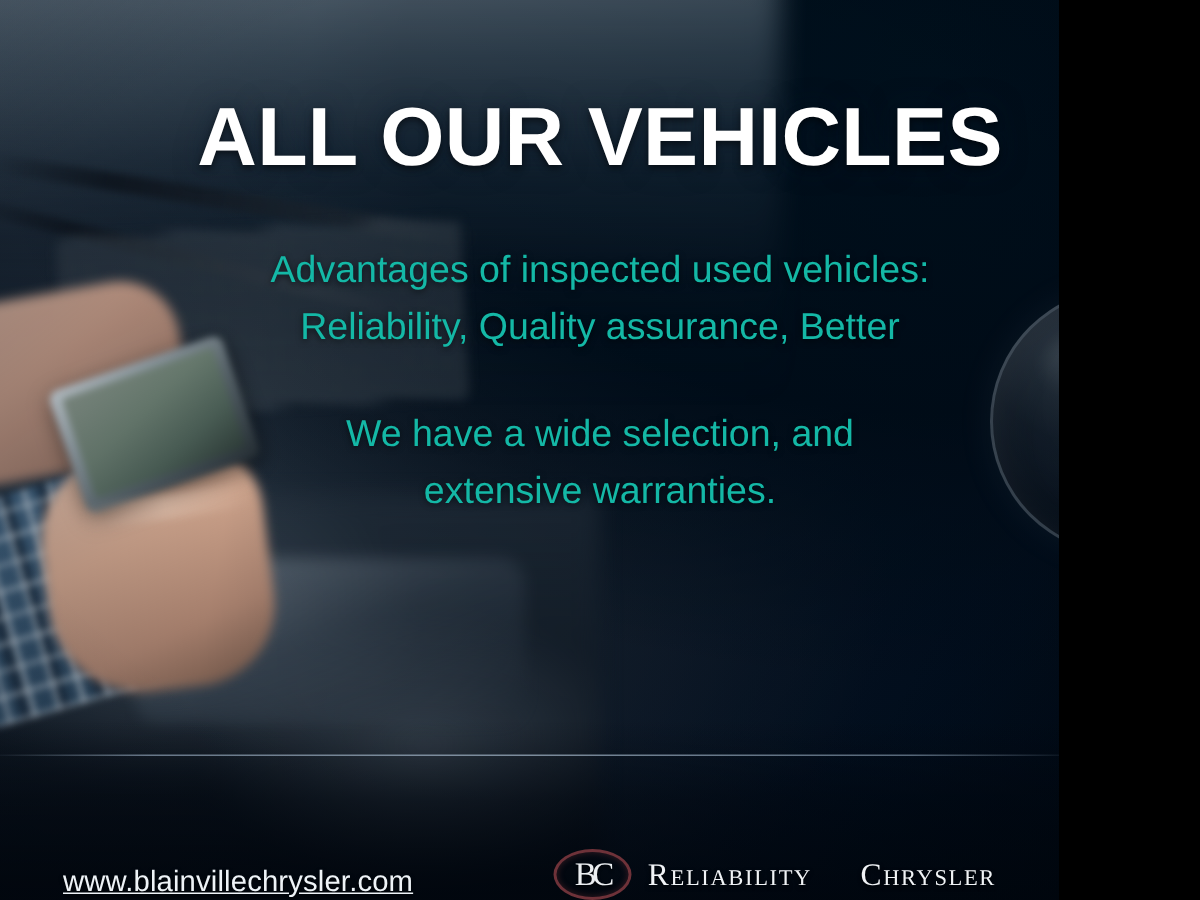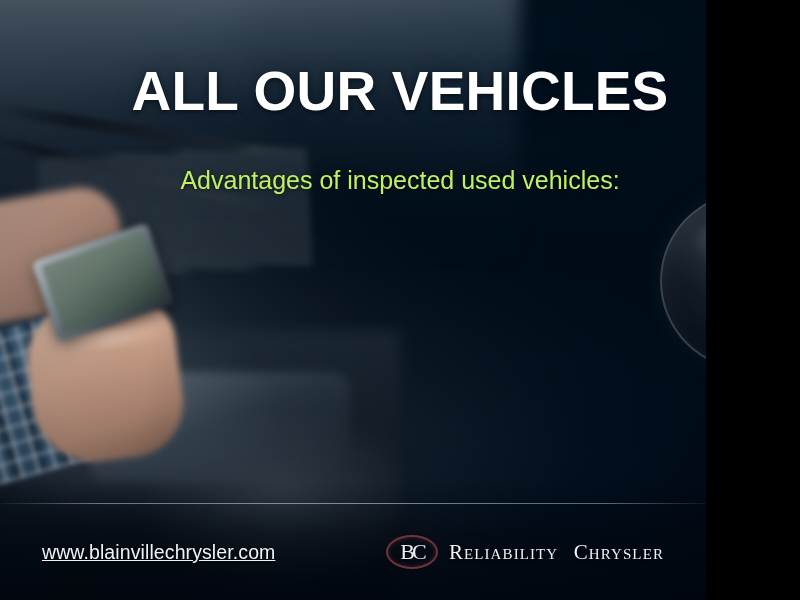--- a/index.html
+++ b/index.html
@@ -279,21 +279,21 @@
   }
   .headline .hl-line { display: block; }
 
   .body-copy {
     margin: 0;
     padding: 0 80px;
     font-family: "Liberation Sans", sans-serif;
     font-weight: 400;
     font-size: 25px;
     line-height: 1.52;
-    color: #bef264;
+    color: #14b8a6;
     text-shadow: 0 1px 4px rgba(0,0,0,.60);
     max-width: 560px;
   }
   .body-copy .bc-line { display: block; }
   .para-1 { margin-top: 40px; }
   .para-2 { margin-top: 33px; }
 
   
   .divider {
     position: absolute;
@@ -305,21 +305,21 @@
       rgba(186,206,226,.62) 50%,
       rgba(170,194,216,.50) 86%,
       rgba(150,175,200,.08) 100%);
   }
 
   
   .footer {
     position: absolute;
     left: 0; right: 0; top: 504px; bottom: 0;
     display: flex;
-    align-items: center;
+    align-items: flex-end;
     justify-content: space-between;
     padding: 0 42px;
   }
   .site-url {
     font-family: "Liberation Sans", sans-serif;
     font-size: 19.5px;
     font-weight: 400;
     letter-spacing: .1px;
     color: #eef3f7;
     text-shadow: 0 1px 3px rgba(0,0,0,.75);
@@ -356,21 +356,21 @@
   }
   .brand-name {
     font-family: "Liberation Serif", serif;
     font-size: 21px;
     font-weight: 400;
     font-variant: small-caps;
     letter-spacing: 1.1px;
     color: #f0f3f6;
     text-shadow: 0 1px 3px rgba(0,0,0,.8);
   }
-  .brand-name .brand-word + .brand-word { margin-left: 9px; }
+  .brand-name .brand-word + .brand-word { margin-left: 26px; }
 </style>
 </head>
 <body>
 
 <div class="stage">
 
   <div class="bg-base"></div>
 
   <div class="bg-hood"></div>
   <div class="wiper-a"></div>
@@ -403,22 +403,27 @@
   <div class="bottom-shade"></div>
 
   <div class="content">
 
     <h1 class="headline">
       <span class="hl-line">ALL OUR VEHICLES</span>
     </h1>
 
     <p class="body-copy para-1">
       <span class="bc-line">Advantages of inspected used vehicles:</span>
+      <span class="bc-line">Reliability, Quality assurance, Better</span>
     </p>
 
+    <p class="body-copy para-2">
+      <span class="bc-line">We have a wide selection, and</span>
+      <span class="bc-line">extensive warranties.</span>
+    </p>
 
   </div>
 
   <div class="divider"></div>
 
   <div class="footer">
 
     <a class="site-url" href="#">www.blainvillechrysler.com</a>
 
     <div class="brand-lockup">

